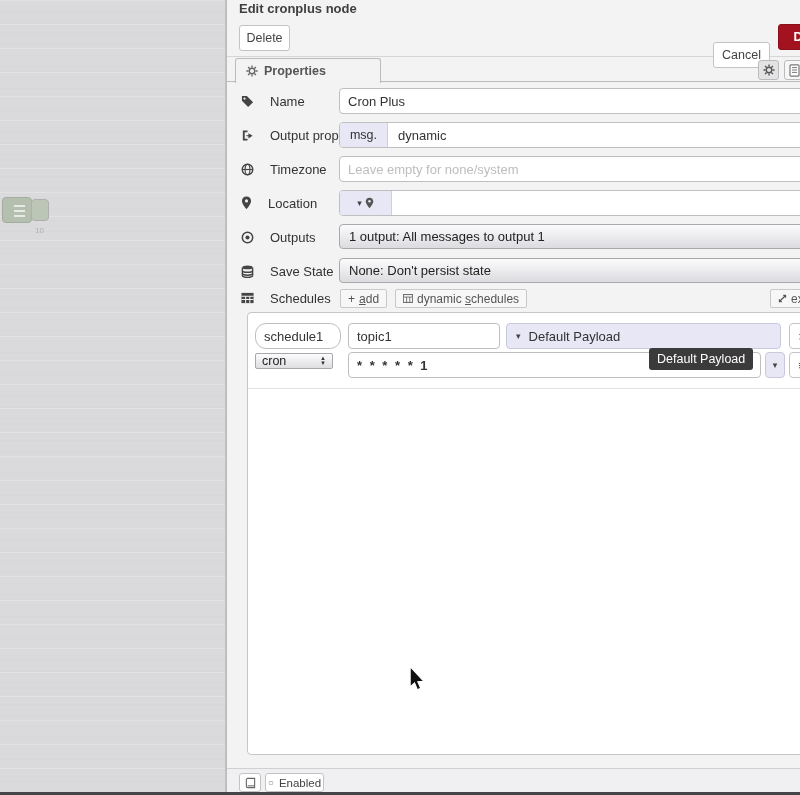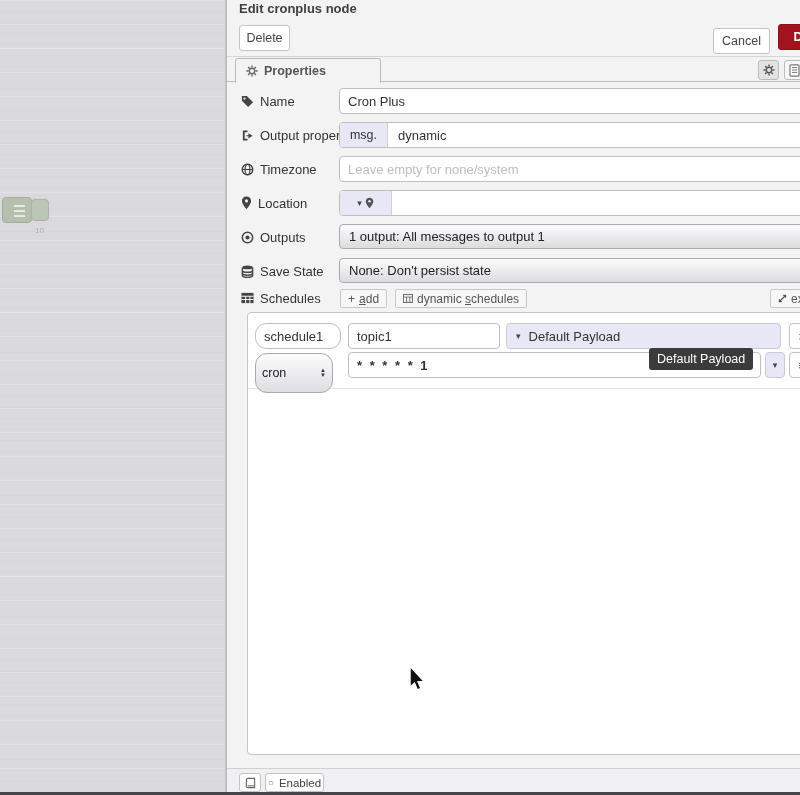--- a/index.html
+++ b/index.html
@@ -23,36 +23,36 @@
 
   
   #tray { left:226px; top:0; width:640px; height:795px; background:#f3f3f3;
     border-left:1px solid #bcbcbc; font-size:13px; color:#333; }
   #tray-title { left:12px; top:1px; font-size:13px; font-weight:bold; color:#3f3f3f; }
   #toolbar { left:0; top:18px; width:640px; height:39px; border-bottom:1px solid #d6d6d6; }
   .btn { position:absolute; display:flex; align-items:center; justify-content:center;
     background:#fff; border:1px solid #c3c3c3; border-radius:3px;
     font-size:12.5px; color:#444; cursor:pointer; }
   #btn-delete { left:12px; top:7px; width:51px; height:26px; }
-  #btn-cancel { left:486px; top:10px; width:57px; height:26px; }
+  #btn-cancel { left:486px; top:24px; width:57px; height:26px; }
   #btn-done { left:551px; top:6px; width:62px; height:26px; background:#a3131f;
     border-color:#8c101a; color:#fff; font-weight:600; }
 
   #tabbar { left:0; top:58px; width:640px; height:24px; border-bottom:1px solid #bbb; }
   #tab-properties { left:8px; top:0; width:146px; height:25px; background:#f3f3f3;
     border:1px solid #bbb; border-bottom:none; border-radius:3px 3px 0 0;
     display:flex; align-items:center; gap:6px; padding-left:10px;
     font-weight:bold; font-size:12.5px; color:#555; }
   .minibtn { position:absolute; top:2px; width:21px; height:20px; border:1px solid #bbb;
     border-radius:3px; display:flex; align-items:center; justify-content:center; }
   #btn-gear { left:531px; background:#e3e3e5; }
   #btn-desc { left:557px; background:#f7f7f7; }
 
   
-  .row-label { position:absolute; left:14px; display:flex; align-items:center; gap:6px;
+  .row-label { position:absolute; left:14px; display:flex; align-items:center; gap:16px;
     height:26px; font-size:13px; color:#333; }
   .t-input { position:absolute; left:112px; width:482px; height:26px; background:#fff;
     border:1px solid #bfbfbf; border-radius:4px; font-size:13px; color:#333;
     padding:0 8px; font-family:inherit; outline:none; }
   .t-input::placeholder { color:#bdbdbd; }
   .chip { position:absolute; top:0; left:0; height:24px; background:#e7e7f6;
     border-right:1px solid #cfcfe4; border-radius:3px 0 0 3px; display:flex;
     align-items:center; justify-content:center; font-size:12.5px; color:#333; gap:3px; }
   .sel { position:absolute; left:112px; width:482px; height:25px; border:1px solid #a9a9ad;
     border-radius:4px; background:linear-gradient(#fbfbfc,#dcdce0); display:flex;
@@ -67,22 +67,22 @@
   
   #sched-box { left:20px; top:312px; width:590px; height:443px; background:#fff;
     border:1px solid #c6c6c6; border-radius:4px; }
   #sched-item { position:absolute; left:0; top:0; width:100%; height:76px;
     border-bottom:1px solid #e2e2e2; }
   .s-input { position:absolute; height:26px; background:#fff; border:1px solid #bfbfbf;
     border-radius:4px; font-size:13px; color:#333; padding:0 8px; font-family:inherit; outline:none; }
   #payload-field { position:absolute; left:258px; top:10px; width:275px; height:26px;
     background:#e7e7f6; border:1px solid #c9c9de; border-radius:4px; display:flex;
     align-items:center; gap:8px; padding:0 9px; font-size:13px; color:#333; }
-  #cron-sel { position:absolute; left:7px; top:40px; width:78px; height:40px;
-    border:1px solid #a9a9ad; border-radius:12px; background:linear-gradient(#fcfcfd,#dedee2);
+  #cron-sel { position:absolute; left:7px; top:40px; width:78px; height:16px;
+    border:1px solid #a9a9ad; border-radius:2px; background:linear-gradient(#fcfcfd,#dedee2);
     display:flex; align-items:center; font-size:12.5px; color:#222; padding:2px 6px; }
   #updown { margin-left:auto; display:flex; flex-direction:column; line-height:5px;
     font-size:6px; color:#333; }
   #expr-input { left:100px; top:39px; width:413px; letter-spacing:2px; font-weight:600; }
   #expr-caret-btn { position:absolute; left:517px; top:39px; width:20px; height:26px;
     background:#e7e7f6; border:1px solid #c9c9de; border-radius:4px; display:flex;
     align-items:center; justify-content:center; }
   .sq-btn { position:absolute; width:26px; height:26px; background:#fff;
     border:1px solid #c3c3c3; border-radius:4px; display:flex; align-items:center;
     justify-content:center; font-size:13px; color:#555; }

